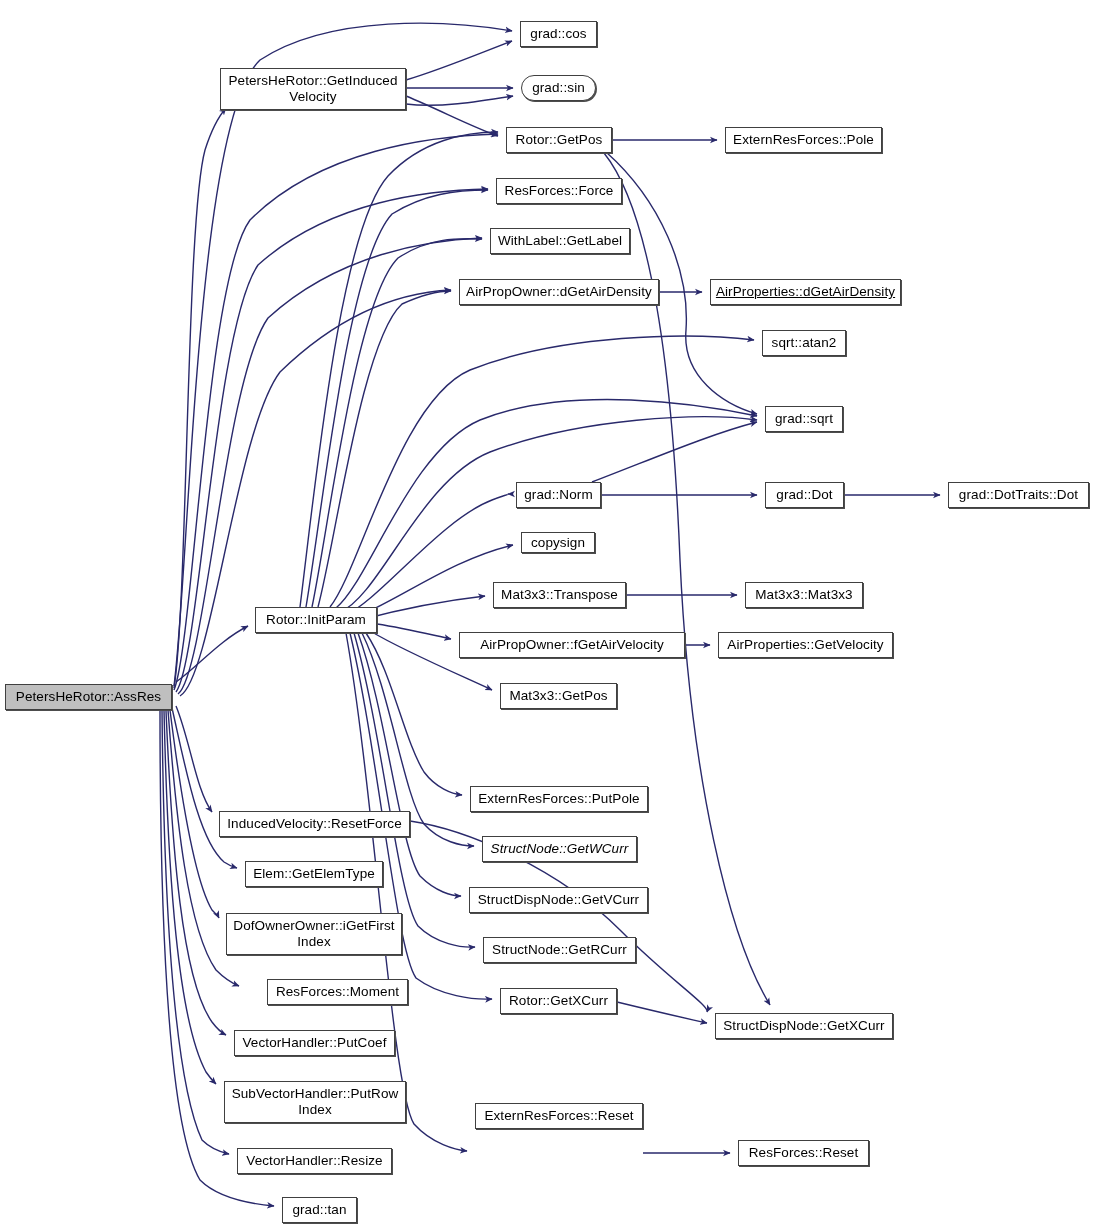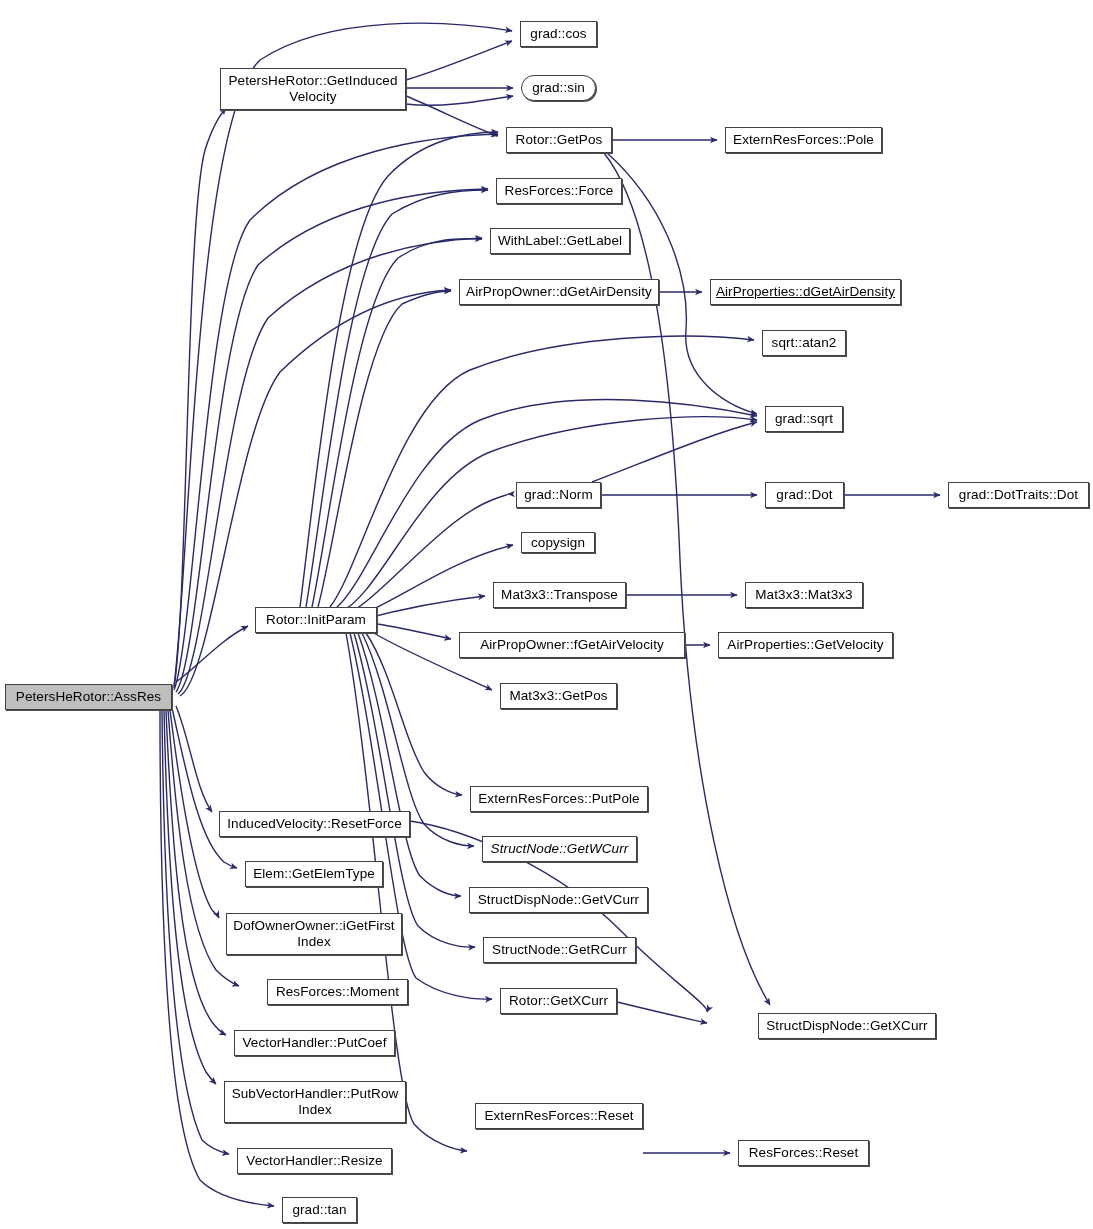--- a/index.html
+++ b/index.html
@@ -135,21 +135,21 @@
       <div class="node" style="left: 470px; top: 786px; width: 178px; height: 26px;">ExternResForces::PutPole</div>
       <div class="node" style="left: 219px; top: 811px; width: 191px; height: 26px;">InducedVelocity::ResetForce</div>
       <div class="node" style="left: 482px; top: 836px; width: 155px; height: 26px; font-style: italic;">StructNode::GetWCurr</div>
       <div class="node" style="left: 245px; top: 861px; width: 138px; height: 26px;">Elem::GetElemType</div>
       <div class="node" style="left: 469px; top: 887px; width: 179px; height: 26px;">StructDispNode::GetVCurr</div>
       <div class="node" style="left: 226px; top: 913px; width: 176px; height: 42px;">DofOwnerOwner::iGetFirst
 Index</div>
       <div class="node" style="left: 483px; top: 937px; width: 153px; height: 26px;">StructNode::GetRCurr</div>
       <div class="node" style="left: 247px; top: 979px; width: 141px; height: 26px; margin-left: 20px;">ResForces::Moment</div>
       <div class="node" style="left: 500px; top: 988px; width: 117px; height: 26px;">Rotor::GetXCurr</div>
-      <div class="node" style="left: 758px; top: 1013px; width: 178px; height: 26px;">StructDispNode::GetXCurr</div>
+      <div class="node" style="left: 715px; top: 1013px; width: 178px; height: 26px;">StructDispNode::GetXCurr</div>
       <div class="node" style="left: 234px; top: 1030px; width: 161px; height: 26px;">VectorHandler::PutCoef</div>
       <div class="node" style="left: 224px; top: 1081px; width: 182px; height: 42px;">SubVectorHandler::PutRow
 Index</div>
       <div class="node" style="left: 237px; top: 1148px; width: 155px; height: 26px;">VectorHandler::Resize</div>
       <div class="node" style="left: 475px; top: 1103px; width: 168px; height: 26px;">ExternResForces::Reset</div>
       <div class="node" style="left: 738px; top: 1140px; width: 131px; height: 26px;">ResForces::Reset</div>
       <div class="node" style="left: 282px; top: 1197px; width: 75px; height: 26px;">grad::tan</div>
     </div>
 </div>
 

